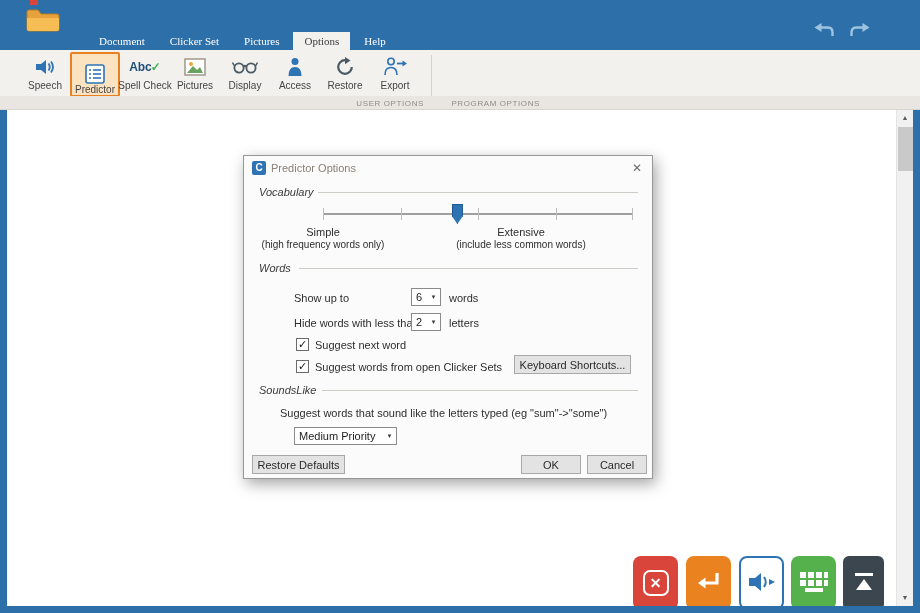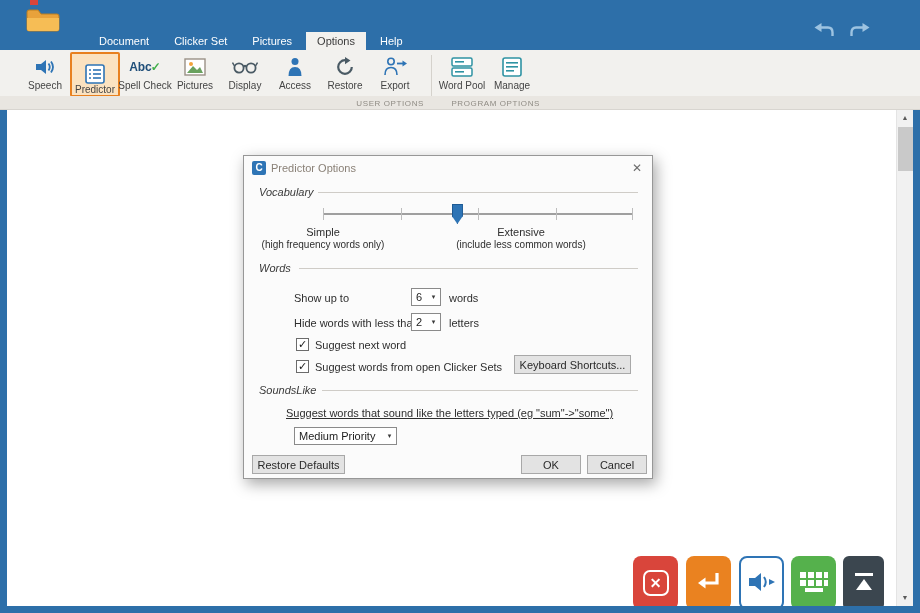--- a/index.html
+++ b/index.html
@@ -2,21 +2,21 @@
 <html><head>
 <meta charset="utf-8">
 <style>
   * { margin:0; padding:0; box-sizing:border-box; }
   body { font-family:"Liberation Sans", sans-serif; background:#888; }
   .screen { position:relative; width:920px; height:613px; background:#2d6fa9; overflow:hidden; font-size:11px; cursor:default; }
 
   
   .corner-accent { position:absolute; left:30px; top:0; width:8px; height:5px; background:#d9453b; }
   .folder-btn { position:absolute; left:26px; top:6px; width:34px; height:26px; }
-  .tabs { position:absolute; left:88px; top:32px; display:flex; gap:3px; }
+  .tabs { position:absolute; left:88px; top:32px; display:flex; gap:3px;font-family:Liberation Serif, serif; }
   .tab { height:18px; line-height:18px; padding:0 11px; color:#fff; font-size:11px; white-space:nowrap; }
   .tab.active { background:#f2f1ee; color:#3c3c3c; }
   .history { position:absolute; right:48px; top:22px; display:flex; gap:8px; }
   .hbtn { width:26px; height:20px; display:flex; align-items:center; justify-content:center; }
 
   
   .ribbon { position:absolute; left:0; top:50px; width:100%; height:60px; background:#f2f1ee; border-bottom:1px solid #d8d5d0; }
   .ribbon-strip { position:absolute; bottom:0; left:0; width:100%; height:13px; background:#e9e6e1; }
   .group-label { position:absolute; bottom:1px; font-size:8px; letter-spacing:.6px; color:#8f8b84; text-align:right; white-space:nowrap; }
   .user-label { left:20px; width:404px; }
@@ -69,21 +69,21 @@
   .combo-6 { left:167px; top:132px; width:30px; height:18px; }
   .combo-2 { left:167px; top:157px; width:30px; height:18px; }
   .combo-priority { left:50px; top:271px; width:103px; height:18px; }
   .chk { position:absolute; width:13px; height:13px; background:#fff; border:1px solid #6b6b6b; font-size:11px; line-height:11px; text-align:center; color:#161616; }
   .chk1-box { left:52px; top:182px; } .chk1-label { left:71px; top:183px;text-align:center; }
   .chk2-box { left:52px; top:204px; } .chk2-label { left:71px; top:205px; }
   .wbtn { position:absolute; background:#e3e3e3; border:1px solid #a8a8a8; display:flex; align-items:center; justify-content:center; font-size:11px; color:#2a2a2a; white-space:nowrap; }
   .btn-shortcuts { left:270px; top:199px; width:117px; height:19px; }
   .sl-label { left:15px; top:228px; }
   .sl-line { left:78px; top:234px; width:316px; }
-  .sl-desc { left:42px; top:251px;text-decoration:underline; }
+  .sl-desc { left:36px; top:251px; }
   .btn-restore { left:8px; top:299px; width:93px; height:19px; }
   .btn-ok { left:277px; top:299px; width:60px; height:19px; }
   .btn-cancel { left:343px; top:299px; width:60px; height:19px; }
 
   
   .fbtn { position:absolute; top:446px; width:45px; height:54px; border-radius:8px; display:flex; align-items:center; justify-content:center; }
   .fbtn-red { left:626px; background:#d9453b; }
   .fbtn-orange { left:679px; background:#ea8220; }
   .fbtn-speak { left:732px; background:#fff; border:2px solid #2e74b5; }
   .fbtn-green { left:784px; background:#55b14c; }
@@ -213,44 +213,20 @@
             <path d="M14 6.5 H20" stroke="#2e74b5" stroke-width="1.8"></path>
             <polygon points="19.5,3.5 24,6.5 19.5,9.5" fill="#2e74b5"></polygon>
           </svg>
         </div>
         <span class="rlabel">Export</span>
       </div>
     </div>
 
     <div class="rsep"></div>
 
-    <div class="rbtns2">
-      <div class="rbtn">
-        <div class="ric">
-          <svg width="22" height="20" viewBox="0 0 22 20">
-            <rect x="1" y="1" width="20" height="8" rx="1.5" fill="#fff" stroke="#2f93a3" stroke-width="1.5"></rect>
-            <rect x="4" y="4" width="9" height="1.6" fill="#2f93a3"></rect>
-            <rect x="1" y="11" width="20" height="8" rx="1.5" fill="#fff" stroke="#2f93a3" stroke-width="1.5"></rect>
-            <rect x="4" y="14" width="9" height="1.6" fill="#2f93a3"></rect>
-          </svg>
-        </div>
-        <span class="rlabel">Word Pool</span>
-      </div>
-      <div class="rbtn">
-        <div class="ric">
-          <svg width="20" height="20" viewBox="0 0 20 20">
-            <rect x="1" y="1" width="18" height="18" rx="2" fill="#fff" stroke="#2f93a3" stroke-width="1.6"></rect>
-            <rect x="4" y="5" width="12" height="1.6" fill="#2f93a3"></rect>
-            <rect x="4" y="9" width="12" height="1.6" fill="#2f93a3"></rect>
-            <rect x="4" y="13" width="8" height="1.6" fill="#2f93a3"></rect>
-          </svg>
-        </div>
-        <span class="rlabel">Manage</span>
-      </div>
-    </div>
 
     <div class="ribbon-strip">
       <div class="group-label user-label">USER OPTIONS</div>
       <div class="group-label program-label">PROGRAM OPTIONS</div>
     </div>
   </div>
 
   <div class="doc">
 
     <div class="dialog">

